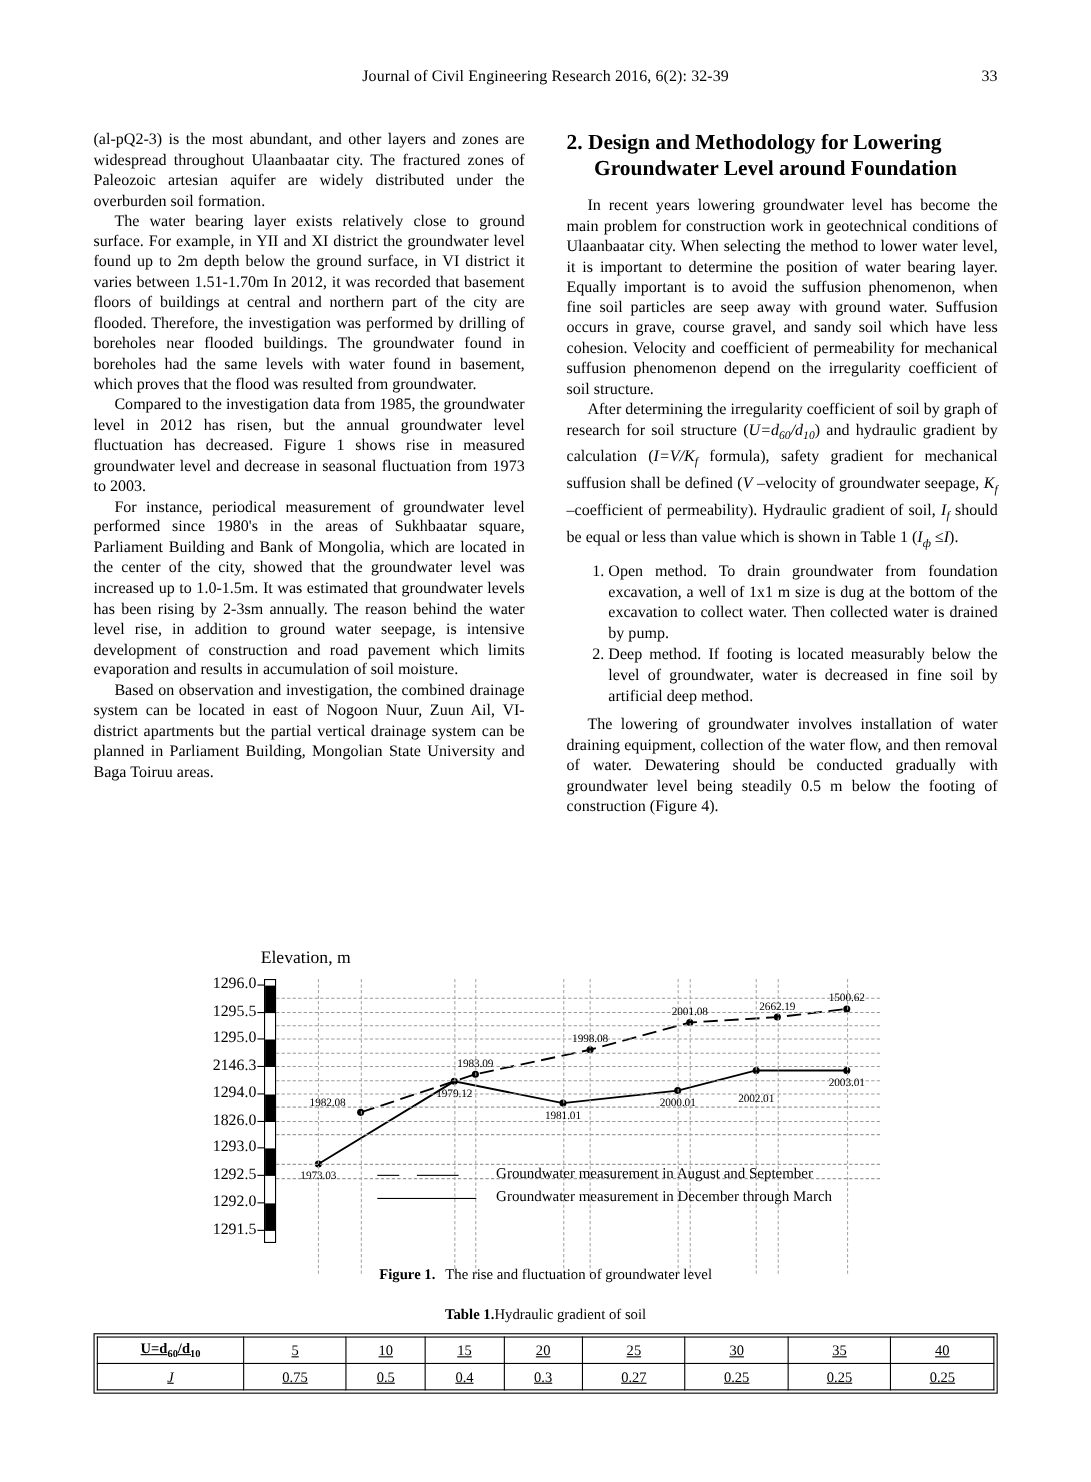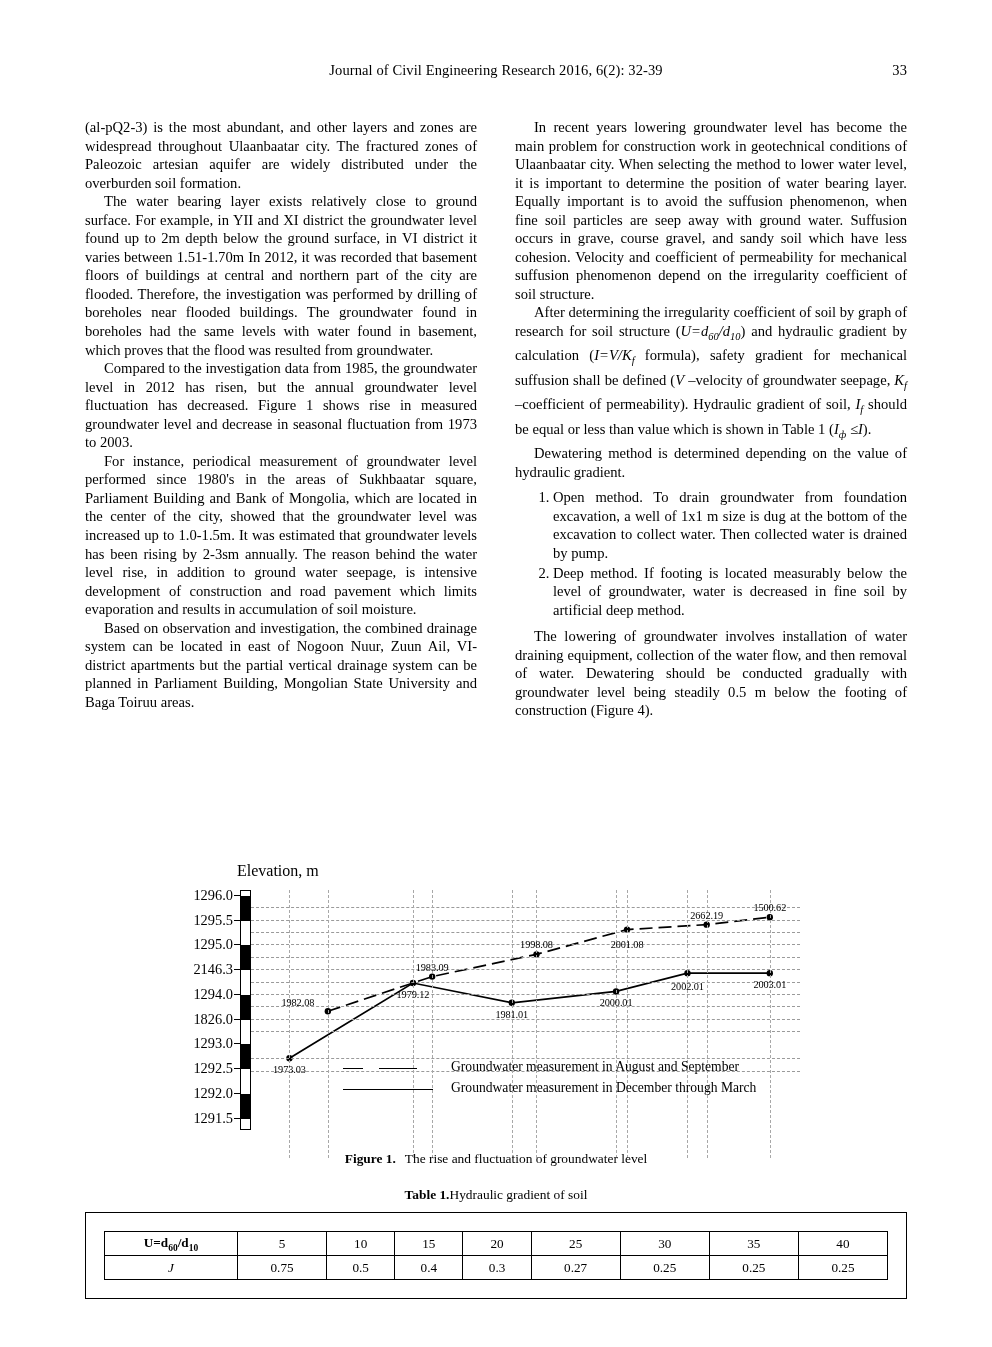--- a/index.html
+++ b/index.html
@@ -140,21 +140,21 @@
     font-size:13.2px;
   }
   table.hg td {
     border:1px solid #000;
     text-align:center;
     height:21px;
     padding:1px 2px;
   }
   table.hg td.hdr { width:128px; }
   .outerbox {
-    border:1px solid #000; padding:18px;
+    border:1px solid #000; padding:2px;text-decoration:underline;
   }
 </style>
 </head>
 <body>
 
 <div class="page">
 
   <div class="runhead">
     <span class="jtitle">Journal of Civil Engineering Research 2016, 6(2): 32-39</span>
     <span class="pageno">33</span>
@@ -164,25 +164,25 @@
 
     <div class="col col-left">
       <p class="body noind">(al-pQ2-3) is the most abundant, and other layers and zones are widespread throughout Ulaanbaatar city. The fractured zones of Paleozoic artesian aquifer are widely distributed under the overburden soil formation.</p>
       <p class="body">The water bearing layer exists relatively close to ground surface. For example, in YII and XI district the groundwater level found up to 2m depth below the ground surface, in VI district it varies between 1.51-1.70m In 2012, it was recorded that basement floors of buildings at central and northern part of the city are flooded. Therefore, the investigation was performed by drilling of boreholes near flooded buildings. The groundwater found in boreholes had the same levels with water found in basement, which proves that the flood was resulted from groundwater.</p>
       <p class="body">Compared to the investigation data from 1985, the groundwater level in 2012 has risen, but the annual groundwater level fluctuation has decreased. Figure 1 shows rise in measured groundwater level and decrease in seasonal fluctuation from 1973 to 2003.</p>
       <p class="body">For instance, periodical measurement of groundwater level performed since 1980's in the areas of Sukhbaatar square, Parliament Building and Bank of Mongolia, which are located in the center of the city, showed that the groundwater level was increased up to 1.0-1.5m. It was estimated that groundwater levels has been rising by 2-3sm annually. The reason behind the water level rise, in addition to ground water seepage, is intensive development of construction and road pavement which limits evaporation and results in accumulation of soil moisture.</p>
       <p class="body">Based on observation and investigation, the combined drainage system can be located in east of Nogoon Nuur, Zuun Ail, VI-district apartments but the partial vertical drainage system can be planned in Parliament Building, Mongolian State University and Baga Toiruu areas.</p>
     </div>
 
     <div class="col col-right">
+      <h2 class="sect">2. Design and Methodology for Lowering Groundwater Level around Foundation</h2>
       <p class="body">In recent years lowering groundwater level has become the main problem for construction work in geotechnical conditions of Ulaanbaatar city. When selecting the method to lower water level, it is important to determine the position of water bearing layer. Equally important is to avoid the suffusion phenomenon, when fine soil particles are seep away with ground water. Suffusion occurs in grave, course gravel, and sandy soil which have less cohesion. Velocity and coefficient of permeability for mechanical suffusion phenomenon depend on the irregularity coefficient of soil structure.</p>
 
       <p class="body"><span>After determining the irregularity coefficient of soil by graph of research for soil structure (</span><i><span>U=d</span><sub>60</sub><span>/d</span><sub>10</sub></i><span>) and hydraulic gradient by calculation (</span><i><span>I=V/K</span><sub>f</sub></i><span> formula), safety gradient for mechanical suffusion shall be defined (</span><i>V</i><span> –velocity of groundwater seepage, </span><i><span>K</span><sub>f</sub></i><span> –coefficient of permeability). Hydraulic gradient of soil, </span><i><span>I</span><sub>f</sub></i><span> should be equal or less than value which is shown in Table 1 (</span><i><span>I</span><sub>ф</sub><span> ≤I</span></i><span>).</span></p>
 
-      <p class="body">Dewatering method is determined depending on the value of hydraulic gradient.</p>
 
       <ol class="methods">
         <li>Open method. To drain groundwater from foundation excavation, a well of 1x1 m size is dug at the bottom of the excavation to collect water. Then collected water is drained by pump.</li>
         <li>Deep method. If footing is located measurably below the level of groundwater, water is decreased in fine soil by artificial deep method.</li>
       </ol>
 
       <p class="body">The lowering of groundwater involves installation of water draining equipment, collection of the water flow, and then removal of water. Dewatering should be conducted gradually with groundwater level being steadily 0.5 m below the footing of construction (Figure 4).</p>
     </div>
   </div>
 
@@ -255,28 +255,28 @@
           <div class="vgrid" style="left: 271.775px;"></div>
           <div class="vgrid" style="left: 296.48px;"></div>
           <div class="vgrid" style="left: 376.085px;"></div>
           <div class="vgrid" style="left: 387.065px;"></div>
           <div class="vgrid" style="left: 447.455px;"></div>
           <div class="vgrid" style="left: 466.67px;"></div>
           <div class="vgrid" style="left: 529.805px;"></div>
           <div class="ptlabel" style="left: 57.86px; top: 107.237px;">1982.08</div>
           <div class="ptlabel" style="left: 192.17px; top: 71.5979px;">1983.09</div>
           <div class="ptlabel" style="left: 296.48px; top: 49.3299px;">1998.08</div>
-          <div class="ptlabel" style="left: 387.065px; top: 24.5876px; margin-top: 24px;">2001.08</div>
+          <div class="ptlabel" style="left: 387.065px; top: 24.5876px;">2001.08</div>
           <div class="ptlabel" style="left: 466.67px; top: 19.6392px;">2662.19</div>
           <div class="ptlabel" style="left: 529.805px; top: 12.2165px;">1500.62</div>
           <div class="ptlabel" style="left: 49.43px; top: 174.247px;">1973.03</div>
           <div class="ptlabel" style="left: 172.955px; top: 99.0309px;">1979.12</div>
           <div class="ptlabel" style="left: 271.775px; top: 118.825px;">1981.01</div>
           <div class="ptlabel" style="left: 376.085px; top: 107.443px;">2000.01</div>
-          <div class="ptlabel" style="left: 447.455px; top: 91px;">2002.01</div>
+          <div class="ptlabel" style="left: 447.455px; top: 104px;">2002.01</div>
           <div class="ptlabel" style="left: 529.805px; top: 89.134px;">2003.01</div>
         </div>
 
       <div class="legend">
         <div class="legend-row">
           <span class="legend-line ll-dash"></span>
           <span class="legend-line ll-dash2"></span>
           <span class="lbl">Groundwater measurement in August and September</span>
         </div>
         <div class="legend-row">

